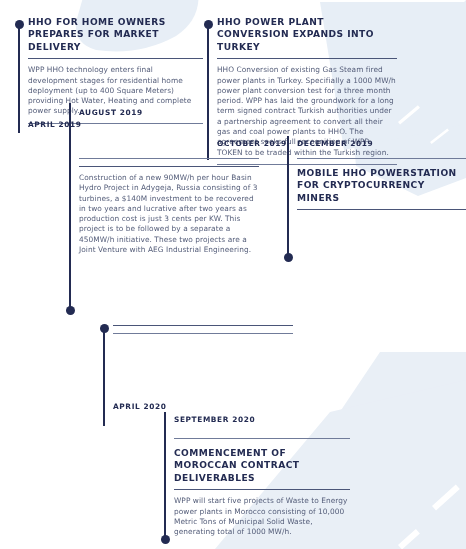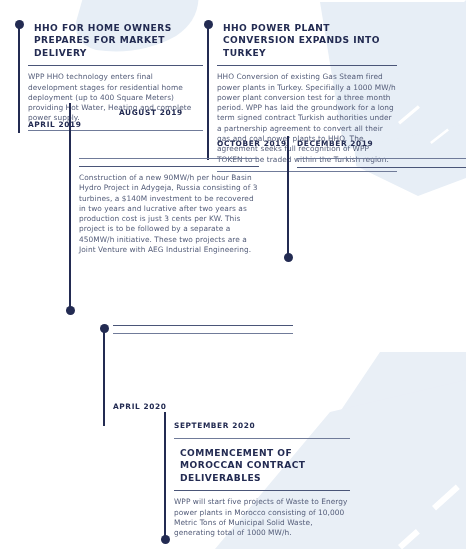--- a/index.html
+++ b/index.html
@@ -32,21 +32,21 @@
     left:-1px;
   }
   .card{position:absolute;}
   .card-title{
     color:#232b52;
     font-weight:bold;
     font-size:9.1px;
     letter-spacing:0.45px;
     line-height:12.4px;
     text-transform:uppercase;
-    margin:6px;
+    margin:0;
   }
   .rule{
     height:0;
     border-top:1.4px solid #4a5578;
     margin:5px 0 0 0;
   }
   .rule-thin{
     height:0;
     border-top:1px solid #707b99;
     margin:0;
@@ -112,52 +112,53 @@
       <div class="rule"></div>
       <div class="card-body">HHO Conversion of existing Gas Steam fired power plants in Turkey. Specifially a 1000 MW/h power plant conversion test for a three month period. WPP has laid the groundwork for a long term signed contract Turkish authorities under a partnership agreement to convert all their gas and coal power plants to HHO. The agreement seeks full recognition of WPP TOKEN to be traded within the Turkish region.</div>
       <div class="rule-thin" style="margin-top:6px;"></div>
     </div>
     <div class="date" style="position:absolute;left:9px;top:119px;">OCTOBER 2019</div>
   </div>
 
   <div class="node" style="left:70px;top:103px;">
     <div class="stem" style="top:0;height:205px;"></div>
     <div class="dot" style="top:203px;"></div>
-    <div class="date" style="position:absolute;left:9px;top:5px;margin-left:40px;">AUGUST 2019</div>
+    <div class="date" style="position:absolute;left:9px;top:5px;">AUGUST 2019</div>
     <div class="card" style="left:9px;top:55px;width:180px;">
       <div class="rule-thin" style="margin-bottom:7px;"></div>
       <div class="rule"></div>
       <div class="card-body">Construction of a new 90MW/h per hour Basin Hydro Project in Adygeja, Russia consisting of 3 turbines, a $140M investment to be recovered in two years and lucrative after two years as production cost is just 3 cents per KW. This project is to be followed by a separate a 450MW/h initiative. These two projects are a Joint Venture with AEG Industrial Engineering.</div>
     </div>
   </div>
 
   <div class="node" style="left:288px;top:136px;">
     <div class="stem" style="top:0;height:119px;"></div>
     <div class="dot" style="top:117px;"></div>
     <div class="date" style="position:absolute;left:9px;top:3px;">DECEMBER 2019</div>
     <div class="card" style="left:9px;top:22px;width:170px;">
       <div class="rule-thin" style="margin-bottom:8px;"></div>
+      <div class="card-title">MOBILE HHO POWERSTATION FOR CRYPTOCURRENCY MINERS</div>
       <div class="rule"></div>
     </div>
   </div>
 
   <div class="node" style="left:104px;top:324px;">
     <div class="dot"></div>
     <div class="stem" style="top:8px;height:94px;"></div>
     <div class="card" style="left:9px;top:-4px;width:180px;">
       <div class="rule"></div>
       <div class="rule-thin" style="margin-top:7px;"></div>
     </div>
     <div class="date" style="position:absolute;left:9px;top:78px;">APRIL 2020</div>
   </div>
 
   <div class="node" style="left:165px;top:412px;">
     <div class="stem" style="top:0;height:125px;"></div>
     <div class="dot" style="top:123px;"></div>
-    <div class="date" style="position:absolute;left:9px;top:9px;">SEPTEMBER 2020</div>
+    <div class="date" style="position:absolute;left:9px;top:3px;">SEPTEMBER 2020</div>
     <div class="card" style="left:9px;top:26px;width:176px;">
       <div class="rule-thin" style="margin-bottom:8px;"></div>
       <div class="card-title">COMMENCEMENT OF MOROCCAN CONTRACT DELIVERABLES</div>
       <div class="rule"></div>
       <div class="card-body">WPP will start five projects of Waste to Energy power plants in Morocco consisting of 10,000 Metric Tons of Municipal Solid Waste, generating total of 1000 MW/h.</div>
     </div>
   </div>
 
 </div>
 

